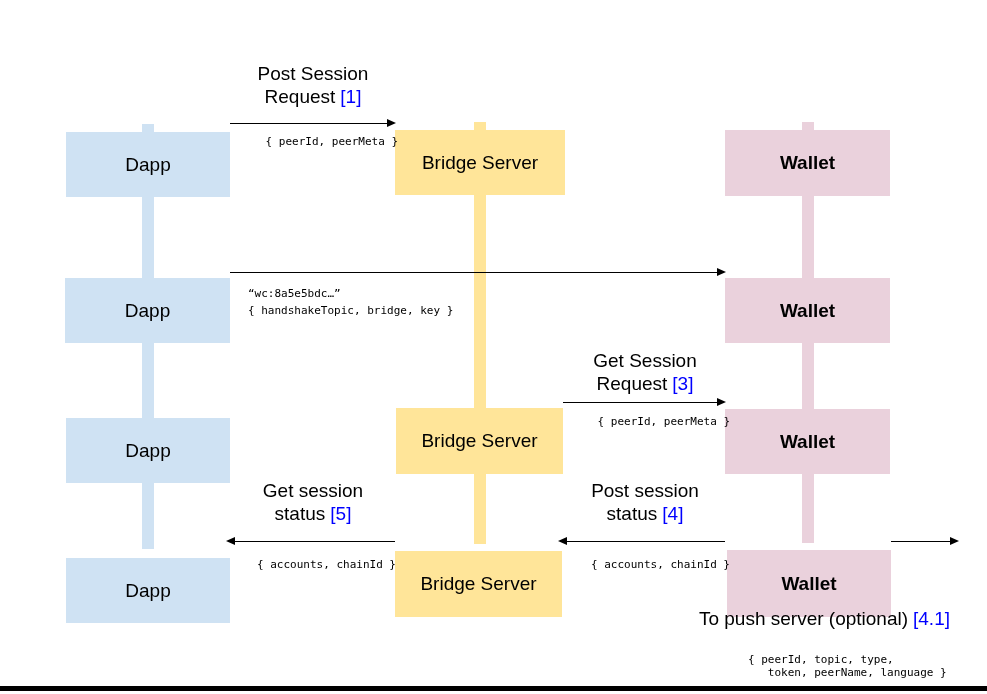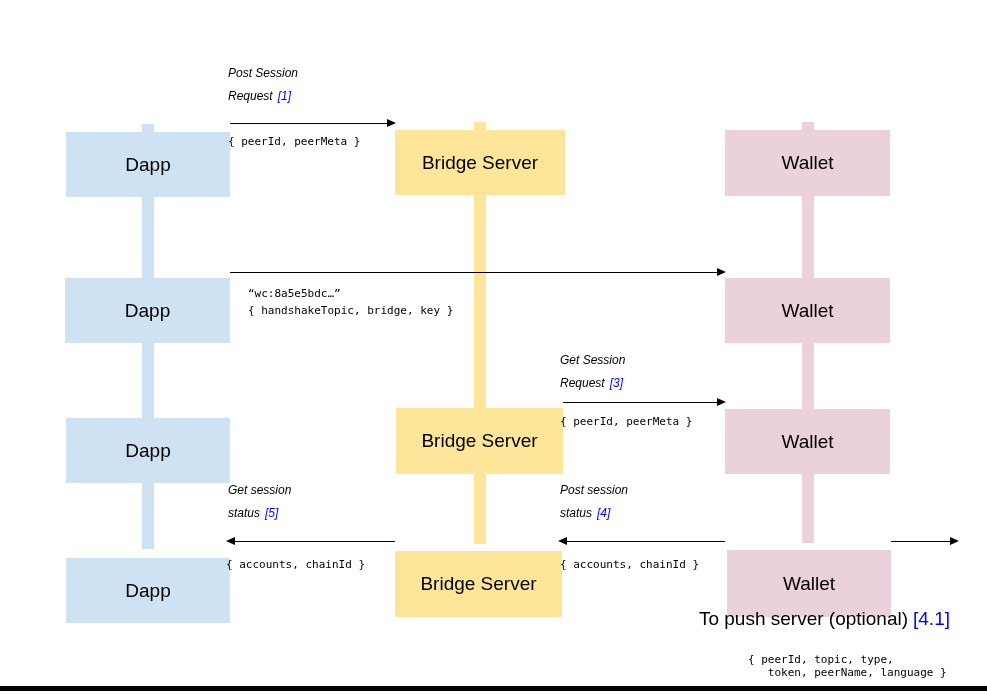--- a/index.html
+++ b/index.html
@@ -18,32 +18,32 @@
   .lifeline.dapp{background:var(--dapp-fill);}
   .lifeline.bridge{background:var(--bridge-fill);}
   .lifeline.wallet{background:var(--wallet-fill);}
   .actor-box{
     position:absolute;z-index:2;display:flex;align-items:center;justify-content:center;
     font-size:19px;
     margin-top:40px;
   }
   .actor-box.dapp{background:var(--dapp-fill);}
   .actor-box.bridge{background:var(--bridge-fill);}
-  .actor-box.wallet{background:var(--wallet-fill);}
+  .actor-box.wallet{background:var(--wallet-fill);font-weight:bold;}
   .arrow{position:absolute;height:1px;background:var(--line-black);z-index:3;}
   .head-r{position:absolute;right:-8px;top:-4px;width:0;height:0;
     border-top:4px solid transparent;border-bottom:4px solid transparent;
     border-left:9px solid var(--line-black);}
   .head-l{position:absolute;left:-8px;top:-4px;width:0;height:0;
     border-top:4px solid transparent;border-bottom:4px solid transparent;
     border-right:9px solid var(--line-black);}
-  .msg-label{position:absolute;z-index:3;text-align:left;font-size:12px;line-height:23px;font-style:italic;}
+  .msg-label{position:absolute;z-index:3;text-align:center;font-size:19px;line-height:23px;}
   .ref{color:var(--reference-blue);margin-left:5px;}
   .mono{font-family:"DejaVu Sans Mono",monospace;font-size:11px;}
-  .payload-center{position:absolute;z-index:3;text-align:left;}
+  .payload-center{position:absolute;z-index:3;text-align:right;}
   .payload-left{position:absolute;z-index:3;text-align:left;line-height:17px;white-space:pre;}
   .push-note{position:absolute;z-index:3;text-align:right;}
   .push-title{font-size:19px;line-height:21px;}
   .push-subtitle{font-size:17px;line-height:20px;font-style:italic;margin-top:2px;}
   .push-payload{position:absolute;z-index:3;line-height:13px;white-space:pre;text-align:left;}
   .bottom-bar{position:absolute;left:0;top:686px;width:987px;height:5px;background:var(--line-black);z-index:4;}
 </style>
 </head>
 <body>
 

